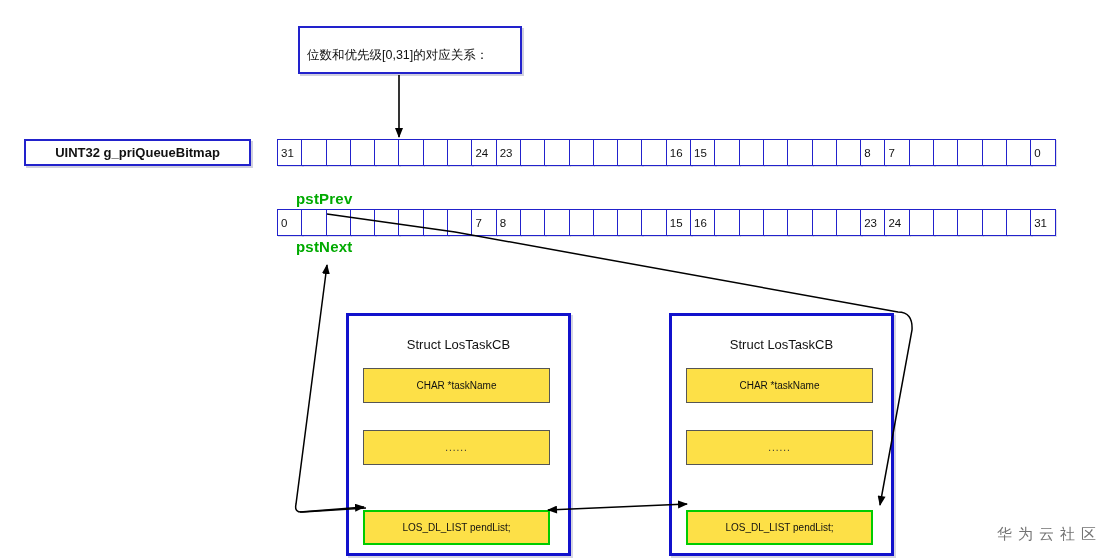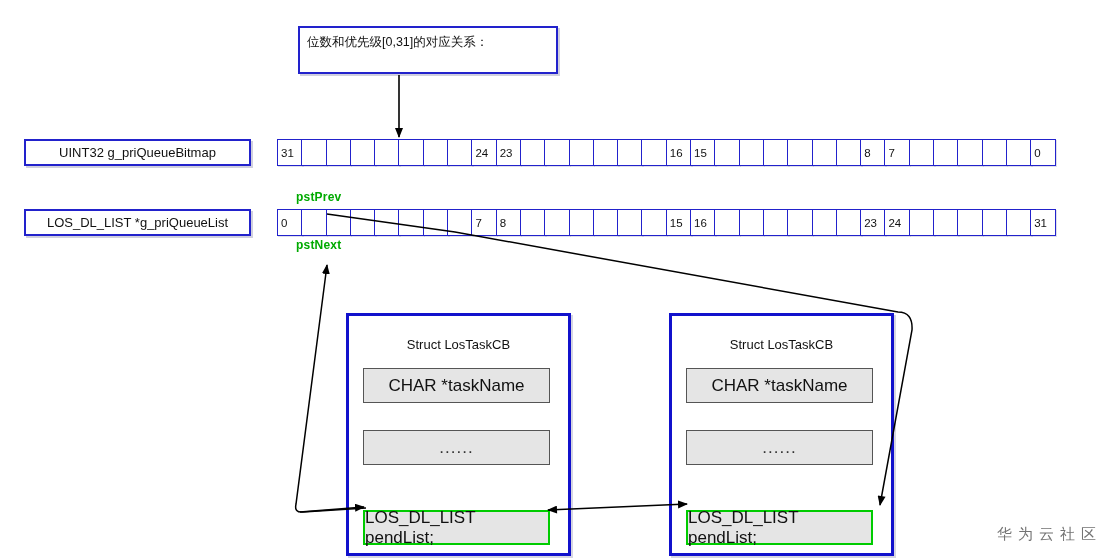--- a/index.html
+++ b/index.html
@@ -14,27 +14,27 @@
     background: #ffffff;
     font-family: "Liberation Sans", sans-serif;
     overflow: hidden;
   }
 
   
   #callout {
     position: absolute;
     left: 298px;
     top: 26px;
-    width: 260px;
+    width: 224px;
     height: 48px;
     border: 2px solid #2222cc;
     background: #ffffff;
     box-shadow: 2px 2px 0 rgba(120,120,160,0.35);
     box-sizing: border-box;
-    padding: 5px 7px;
+    padding: 18px 7px;
     font-size: 12.5px;
     color: #111111;
     line-height: 1.45;
   }
   #callout .l2 { font-family: "Liberation Sans", sans-serif; }
 
   
   .caption-box {
     position: absolute;
     left: 24px;
@@ -43,21 +43,21 @@
     border: 2px solid #2222cc;
     background: #ffffff;
     box-shadow: 2px 2px 0 rgba(120,120,160,0.35);
     box-sizing: border-box;
     display: flex;
     align-items: center;
     justify-content: center;
     font-size: 13px;
     color: #111111;
   }
-  #caption-bitmap { top: 139px; }
+  #caption-bitmap { top: 139px; font-weight: bold; }
   #caption-list   { top: 209px; }
 
   
   .cell-row {
     position: absolute;
     left: 277px;
     height: 45px;
     display: flex;
     box-sizing: border-box;
   }
@@ -75,21 +75,21 @@
     display: flex;
     align-items: center;
     padding-left: 3px;
     box-shadow: 1px 1px 0 rgba(150,150,185,0.30);
   }
 
   
   .ptr-label {
     position: absolute;
     color: #00aa00;
-    font-size: 12px;
+    font-size: 15px;
     font-weight: bold;
     letter-spacing: 0.2px;
   }
   #lbl-pstprev { left: 296px; top: 190px; }
   #lbl-pstnext { left: 296px; top: 238px; }
 
   
   .tcb {
     position: absolute;
     top: 313px;
@@ -109,26 +109,26 @@
     text-align: center;
     font-size: 13px;
     color: #111111;
   }
   .tcb-field {
     position: absolute;
     left: 14px;
     width: 187px;
     height: 35px;
     border: 1.5px solid #555555;
-    background: #e5e5e5;
+    background: #fde047;
     box-sizing: border-box;
     display: flex;
     align-items: center;
     justify-content: center;
-    font-size: 17px;
+    font-size: 10px;
     color: #111111;
   }
   .tcb-field.f1 { top: 52px; }
   .tcb-field.f2 { top: 114px; }
   .tcb-field.pend {
     top: 194px;
     border: 2.5px solid #00cc00;
   }
   .dots { letter-spacing: 1px; color: #333333; }
 
@@ -155,21 +155,20 @@
 </head>
 <body>
 
 <div id="canvas">
 
   <div id="callout">
     <div>位数和优先级[0,31]的对应关系：</div>
   </div>
 
   <div class="caption-box" id="caption-bitmap">UINT32 g_priQueueBitmap</div>
-  <div class="caption-box" id="caption-list">LOS_DL_LIST *g_priQueueList</div>
 
   <div class="cell-row" id="row-bitmap">
       <div class="cell">31</div>
       <div class="cell"></div>
       <div class="cell"></div>
       <div class="cell"></div>
       <div class="cell"></div>
       <div class="cell"></div>
       <div class="cell"></div>
       <div class="cell"></div>

